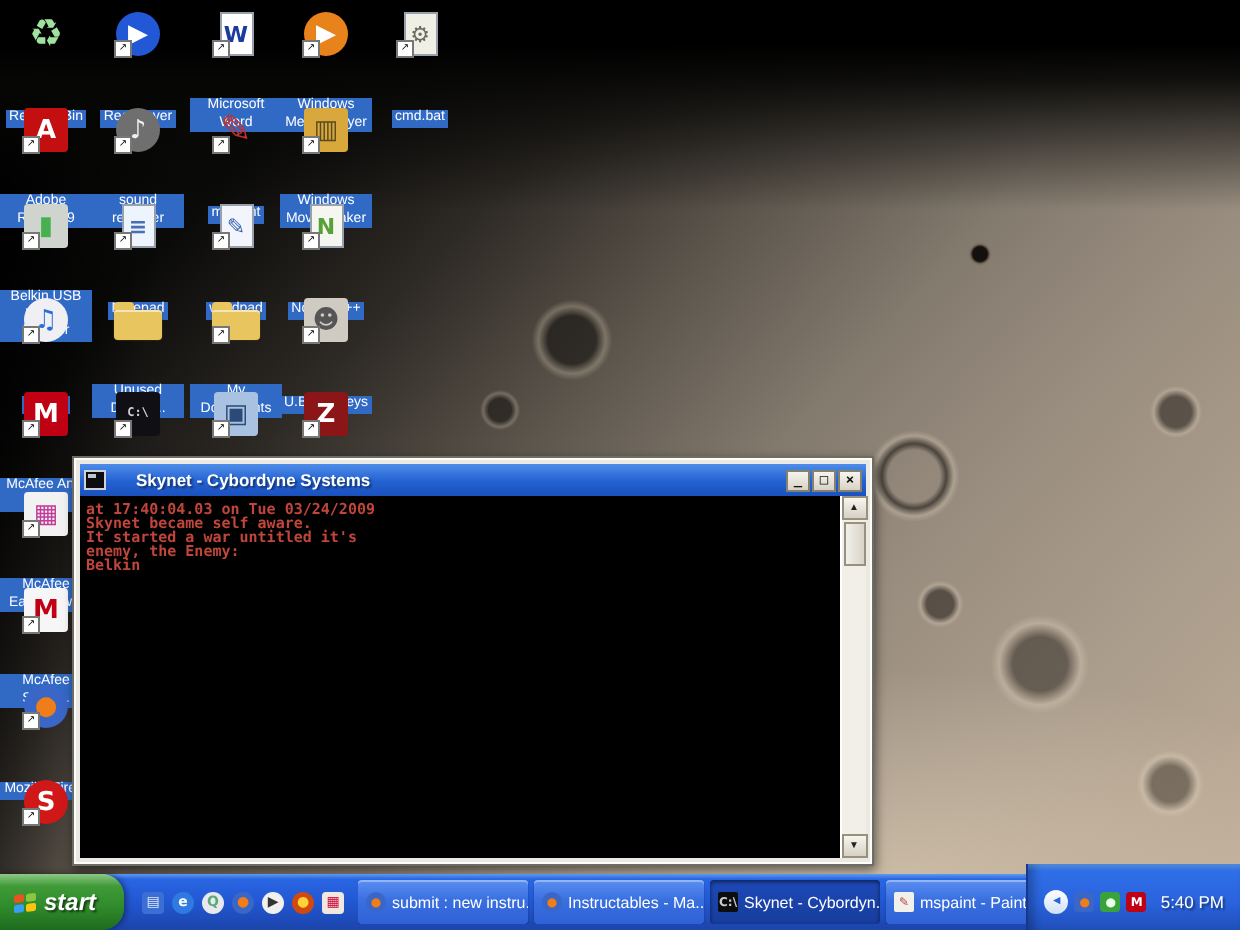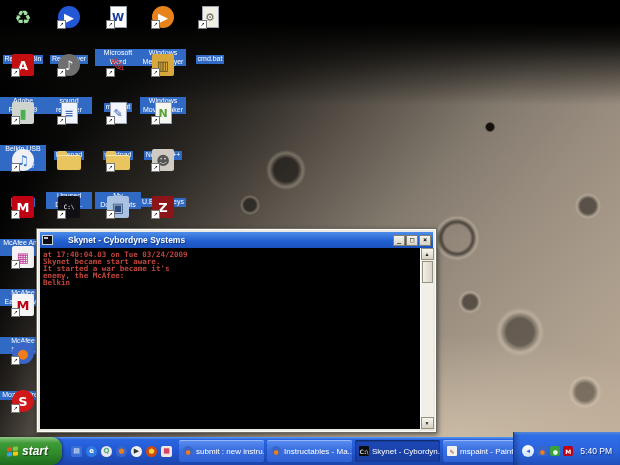--- a/index.html
+++ b/index.html
@@ -199,23 +199,23 @@
       <span class="ttext">Skynet - Cybordyne Systems</span>
       <span class="wbtns">
         <span class="wb">_</span>
         <span class="wb">□</span>
         <span class="wb">×</span>
       </span>
     </div>
     <div class="cwrap">
       <div class="console" id="console">
           <div>at 17:40:04.03 on Tue 03/24/2009</div>
-          <div>Skynet became start aware.</div>
-          <div>It started a war became it's</div>
-          <div>enemy, the McAfee:</div>
+          <div>Skynet became self aware.</div>
+          <div>It started a war untitled it's</div>
+          <div>enemy, the Enemy:</div>
           <div>Belkin</div>
         </div>
       <div class="sbar">
         <span class="sarr">▲</span>
         <span class="sthumb"></span>
         <span class="sarr">▼</span>
       </div>
     </div>
   </div>
 

